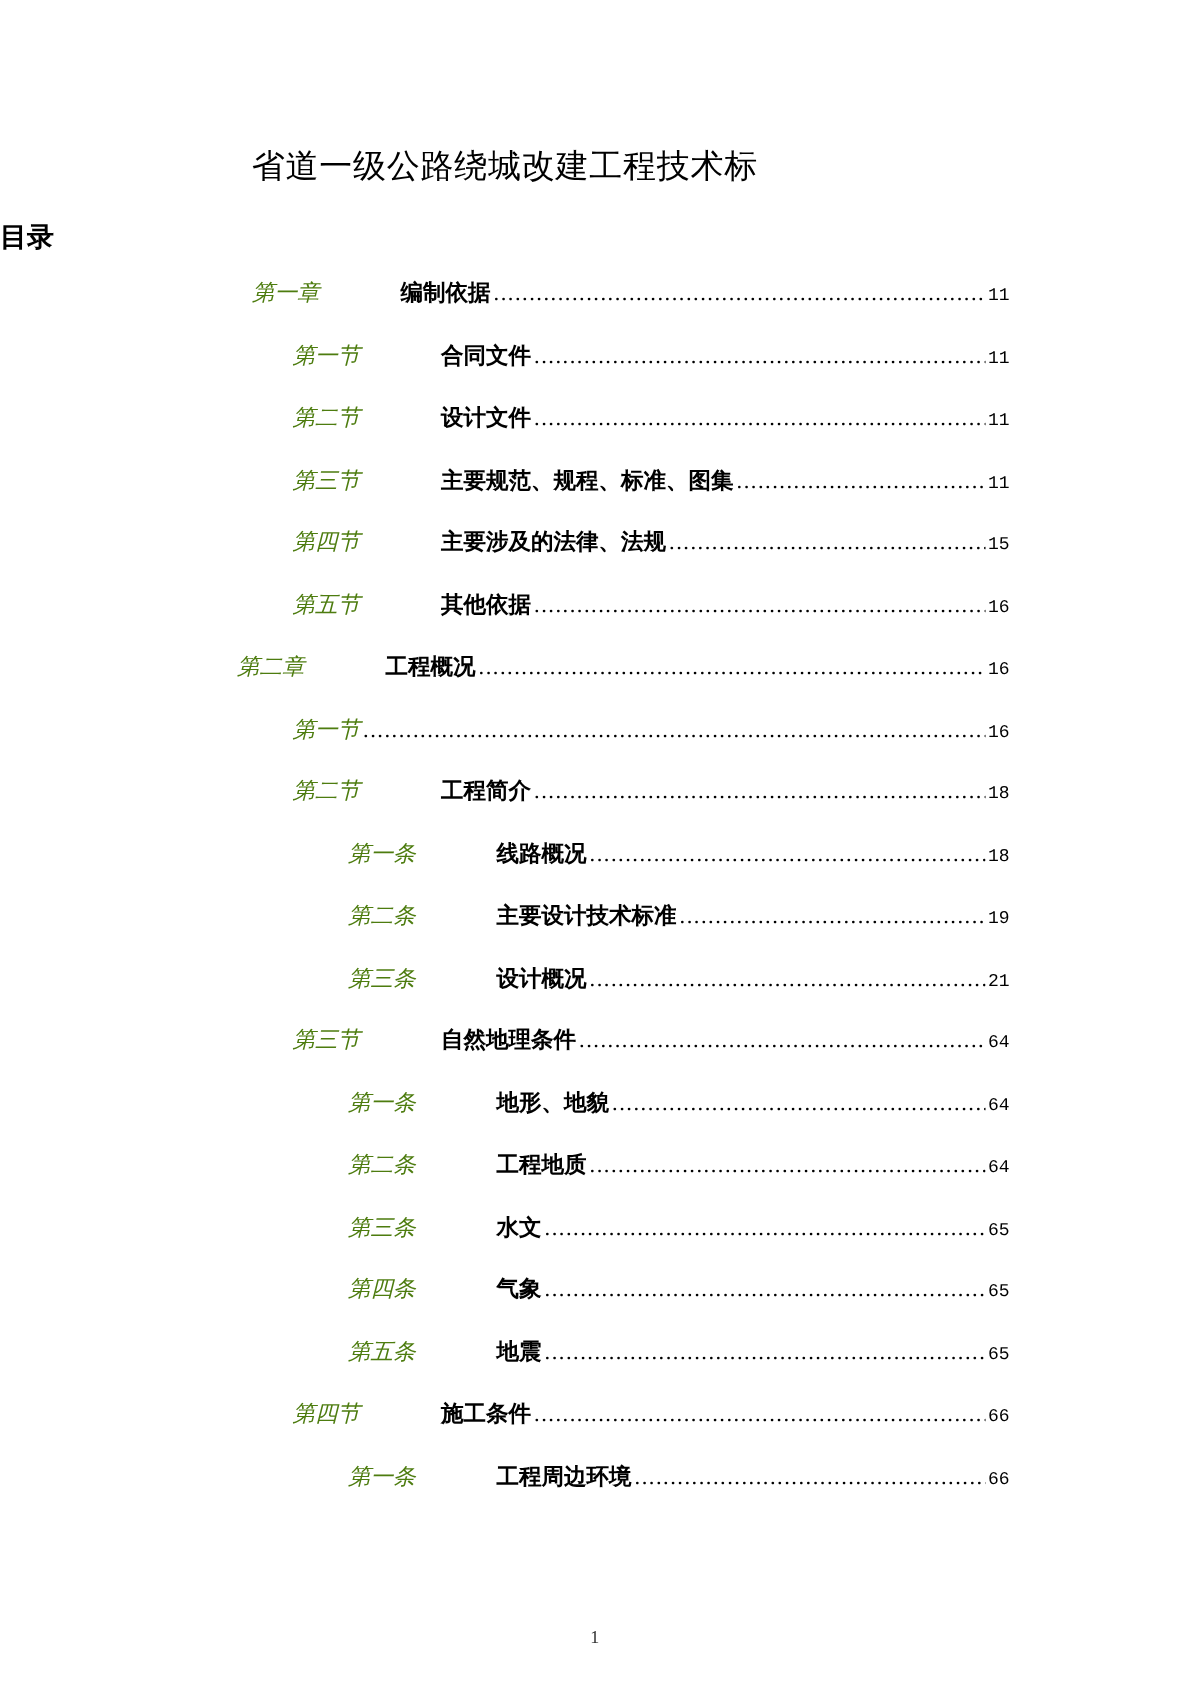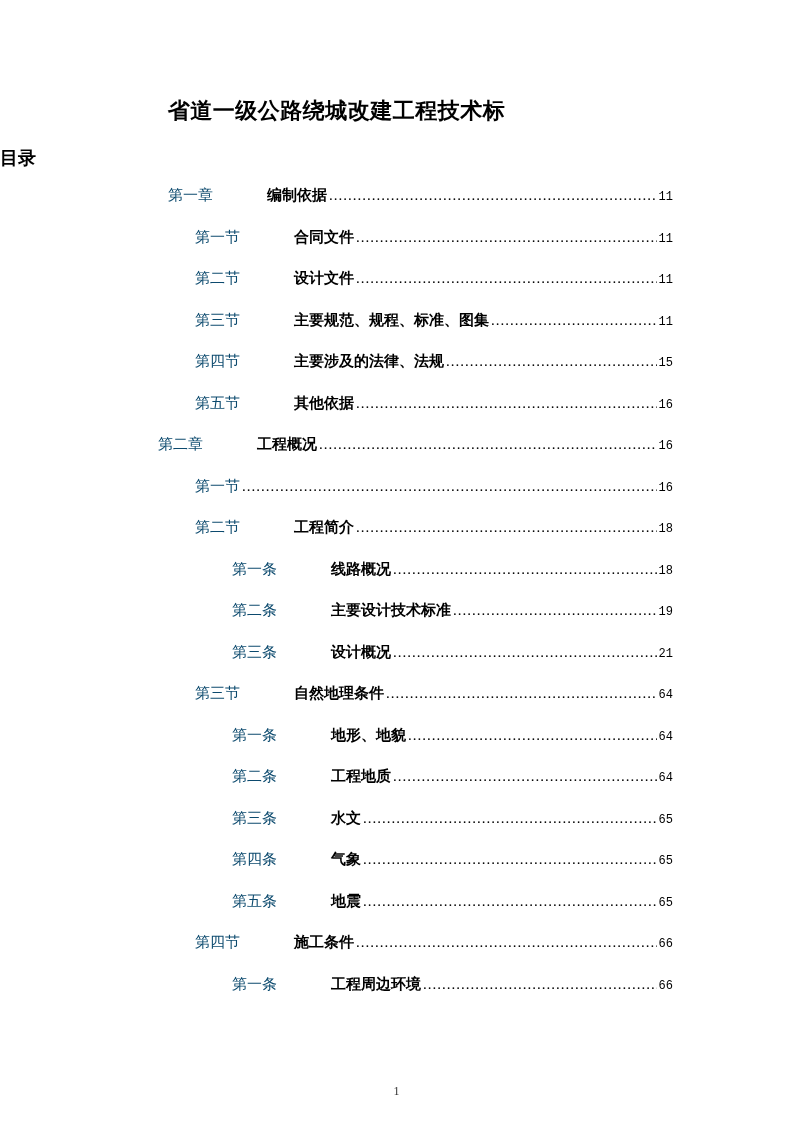--- a/index.html
+++ b/index.html
@@ -1,24 +1,24 @@
 <!DOCTYPE html>
 <html><head>
 <meta charset="utf-8">
 <style>
   html, body { margin:0; padding:0; background:#ffffff; }
   body { width:793px; height:1122px; position:relative; overflow:hidden; color:#000; }
   .title { position:absolute; left:0; width:673px; top:96px; text-align:center;
-    font-family:"DejaVu Sans", sans-serif; font-weight:bold; font-size:22px; letter-spacing:0.5px; }
+    font-family:"DejaVu Sans", sans-serif; font-weight:normal; font-size:22px; letter-spacing:0.5px; }
   .subtitle { position:absolute; left:0; width:793px; top:146px; text-align:left;
     font-family:"DejaVu Sans", sans-serif; font-weight:bold; font-size:18px; }
   .toc { position:absolute; left:0; top:0; width:793px; }
   .row { position:absolute; right:120px; height:24px; display:flex; align-items:baseline;
     font-family:"DejaVu Serif", serif; font-size:15px; white-space:nowrap; }
-  .num { color:#0c4a6e; }
+  .num { color:#4d7c0f;font-style:italic; }
   .txt { margin-left:10px; font-family:"DejaVu Sans", sans-serif; font-weight:bold; font-size:15px;padding-left:44px; }
   .dots { flex:1; overflow:hidden; margin:0 2px; font-family:"Liberation Serif", serif; letter-spacing:1px; }
   .dots::before { content:"...................................................................................................................................................................."; }
   .page { font-family:Liberation Mono, monospace; font-size:12px; }
   .footer { position:absolute; top:1084px; left:0; width:793px; text-align:center;
     font-family:"Liberation Serif", serif; font-size:12px; color:#333; }
 </style>
 </head>
 <body>
 

